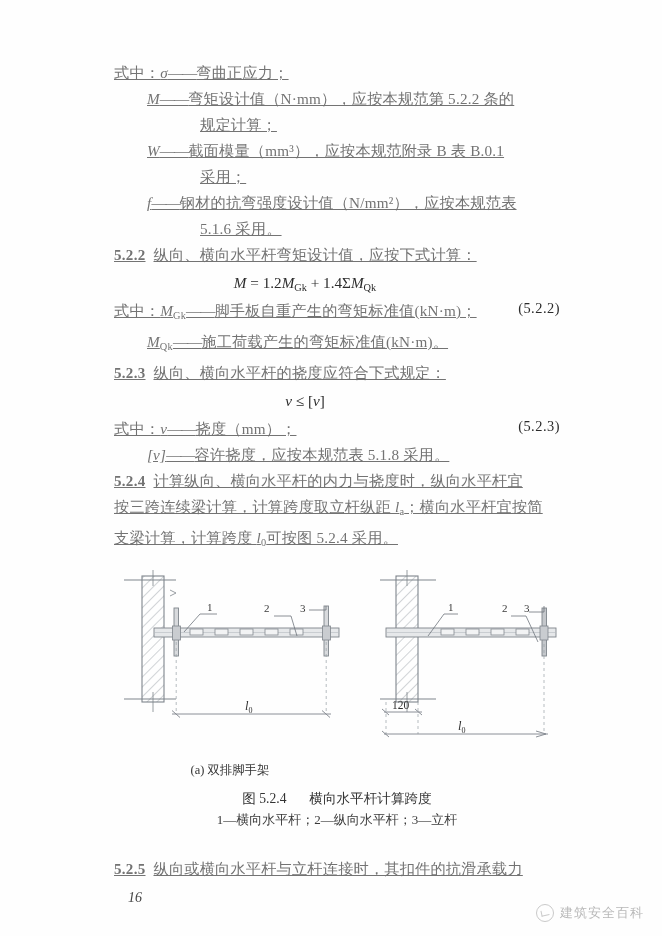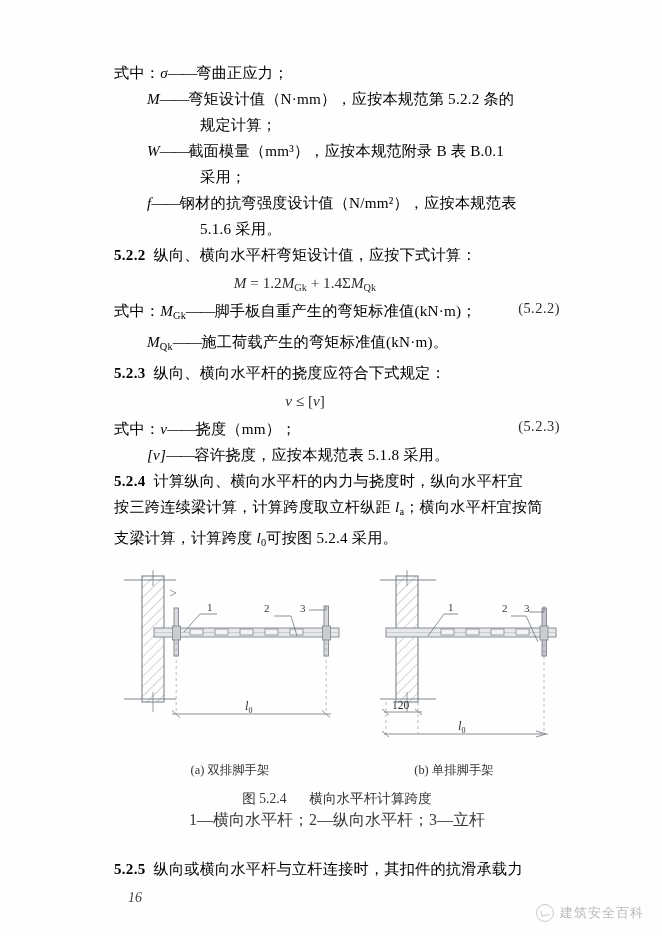--- a/index.html
+++ b/index.html
@@ -22,22 +22,23 @@
     position: absolute;
     left: 114px;
     top: 60px;
     width: 446px;
   }
   
   .line {
     font-size: 15.2px;
     line-height: 26px;
     white-space: nowrap;
-    color: #000000;
+    color: #737373;
     letter-spacing: 0.2px;
+    text-decoration: underline;
   }
   .ind3 { padding-left: 86px; }
   .ind-hang { padding-left: 33px; }
 
   .sec-num {
     font-weight: bold;
     font-size: 15px;
     letter-spacing: 0.3px;
   }
   .sec-body { margin-left: 8px; }
@@ -78,21 +79,21 @@
   }
   .fig-caption {
     text-align: center;
     font-size: 13.6px;
     line-height: 22px;
     color: #333;
     margin-top: 6px;
   }
   .fig-legend {
     text-align: center;
-    font-size: 16px;
+    font-size: 13px;
     line-height: 20px;
     color: #3a3a3a;
   }
   .subcap {
     text-align: center;
     font-size: 12.4px;
     color: #333;
   }
 
   
@@ -339,21 +340,20 @@
           <line x1="18" y1="168" x2="182" y2="168" stroke="#7f858c" stroke-width="0.9"></line>
           <path d="M16 165 L23 171" stroke="#7f858c" stroke-width="0.9"></path>
           <path d="M170 165 L180 168 L170 171" fill="none" stroke="#7f858c" stroke-width="0.9"></path>
           <text x="92" y="164" font-family="Liberation Serif, serif" font-style="italic" font-size="12.5" fill="#2f2f2f">l<tspan font-size="8" dy="3" font-style="normal">0</tspan></text>
         </g>
       </g>
     </svg>
 
     <div style="position:relative;height:20px;margin-top:-4px;">
       <div class="subcap" style="position:absolute;left:0;width:232px;">(a) 双排脚手架</div>
-      <div class="subcap" style="position:absolute;left:234px;width:212px;">(b) 单排脚手架</div>
     </div>
 
     <div class="fig-caption">
       <span>图 5.2.4</span>
       <span style="display:inline-block;width:16px;"></span>
       <span>横向水平杆计算跨度</span>
     </div>
     <div class="fig-legend">1—横向水平杆；2—纵向水平杆；3—立杆</div>
   </div>
 

